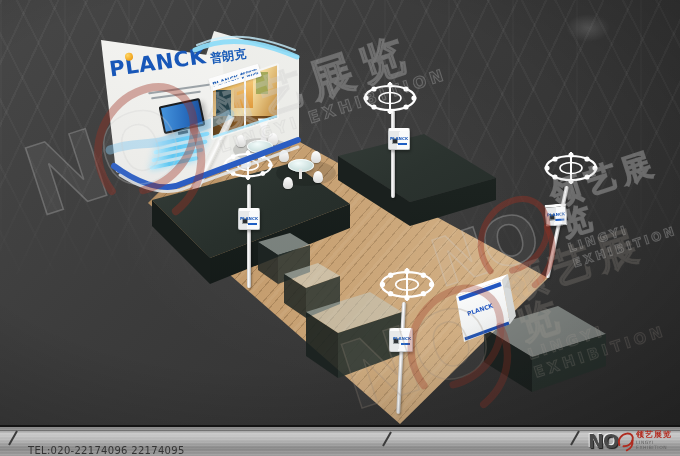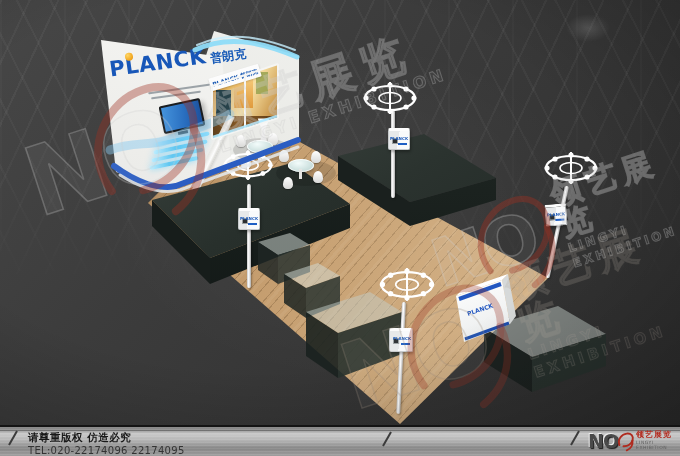--- a/index.html
+++ b/index.html
@@ -414,21 +414,20 @@
     </svg>
     <div class="wm-col">
       <div class="wm-cn">领艺展览</div>
       <div class="wm-en">LINGYI EXHIBITION</div>
     </div>
   </div>
 
   <div class="footer">
     <div class="f-groove"></div>
     <div class="tick" style="left:12px;top:3px;"></div>
-    <div class="f-copy">请尊重版权 仿造必究</div>
     <div class="f-tel">TEL:020-22174096 22174095</div>
     <div class="tick" style="left:386px;top:4px;"></div>
     <div class="tick" style="left:574px;top:3px;"></div>
     <div class="f-logo">
       <span class="f-no">NO</span>
       <svg class="f-swoosh" width="20" height="24" viewBox="0 0 170 170">
         <path d="M38 120 C20 70 58 26 100 22 C138 18 158 44 150 76 C142 110 108 132 72 130" stroke="currentColor" stroke-width="16" fill="none" stroke-linecap="round"></path>
         <path d="M148 80 C154 116 136 150 100 164" stroke="currentColor" stroke-width="16" fill="none" stroke-linecap="round"></path>
       </svg>
       <div class="f-col">

